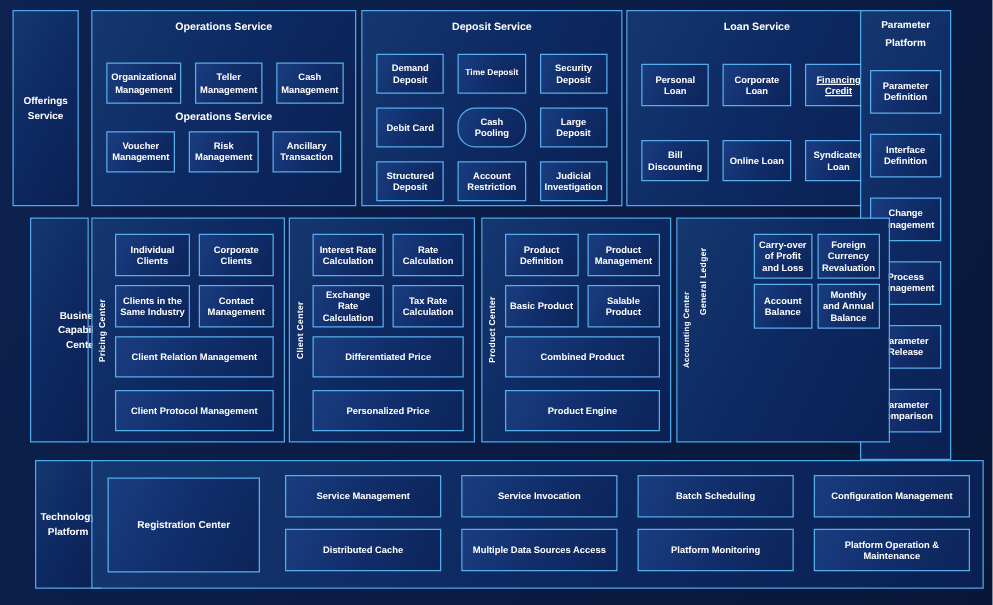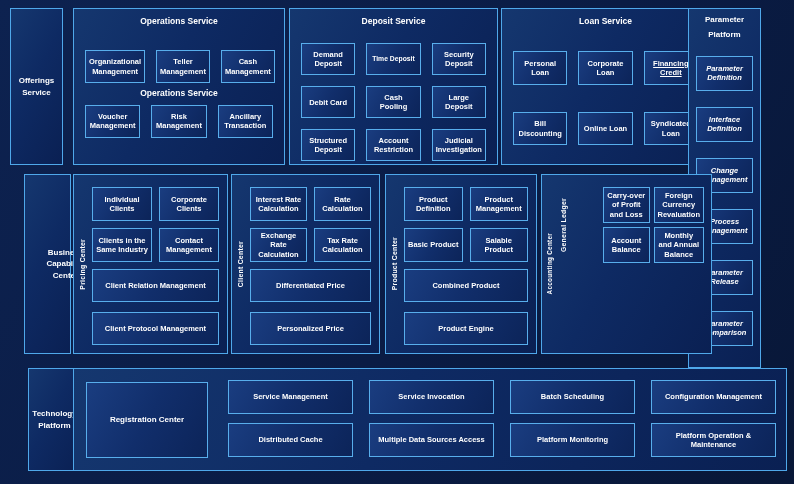--- a/index.html
+++ b/index.html
@@ -30,21 +30,21 @@
     writing-mode:vertical-rl;transform:rotate(180deg);
     font-weight:700;font-size:6.8px;letter-spacing:.3px;white-space:nowrap;
     display:flex;align-items:center;justify-content:center;color:#fff;
   }
   .vstrip{width:16px;display:flex;align-items:center;justify-content:center;flex:none;}
   .block{display:flex;}
   .block-content{flex:1;display:flex;flex-direction:column;gap:7px;padding:12px 8px 0 2px;}
   .small{height:34px;}
   .wide{height:33px;}
   .pcol{display:flex;flex-direction:column;align-items:stretch;padding:0 7px;}
-  .pcol .box{height:35px;margin-top:16px;font-style:italic;}
+  .pcol .box{height:35px;margin-top:16px;}
   .pcol .box:first-of-type{margin-top:5px;}
   .acc-col{flex:1;display:flex;flex-direction:column;padding-right:7px;}
   .acc-group{display:flex;}
   .acc-grid{flex:1;}
   .tech-grid{display:grid;grid-template-columns:repeat(4,1fr);grid-auto-rows:34px;gap:9px 16px;}
 </style>
 </head>
 <body>
 
 <div>
@@ -74,21 +74,21 @@
     </div>
   </div>
 
   <div class="panel" style="left:289px;top:8px;width:209px;height:157px;display:flex;flex-direction:column;">
     <div class="ptitle" style="margin-top:8px;">Deposit Service</div>
     <div class="grid3" style="margin-top:17px;grid-auto-rows:32px;">
       <div class="box" style="height:32px;">Demand Deposit</div>
       <div class="box" style="height:32px;font-size:6.8px;">Time Deposit</div>
       <div class="box" style="height:32px;">Security Deposit</div>
       <div class="box" style="height:32px;">Debit Card</div>
-      <div class="box" style="height:32px;">Cash Pooling</div>
+      <div class="box" style="height:32px;border-radius:14px;">Cash Pooling</div>
       <div class="box" style="height:32px;">Large Deposit</div>
       <div class="box" style="height:32px;">Structured Deposit</div>
       <div class="box" style="height:32px;">Account Restriction</div>
       <div class="box" style="height:32px;">Judicial Investigation</div>
     </div>
   </div>
 
   <div class="panel" style="left:501px;top:8px;width:209px;height:157px;display:flex;flex-direction:column;">
     <div class="ptitle" style="margin-top:8px;">Loan Service</div>
     <div class="grid3" style="margin-top:25px;">

